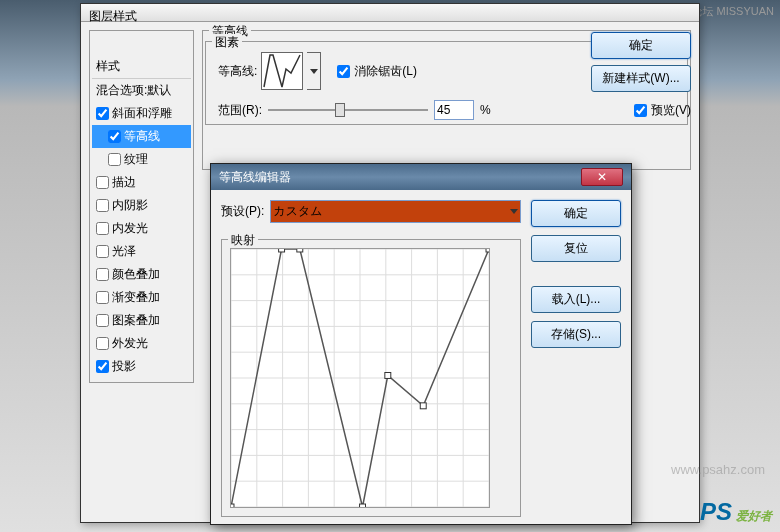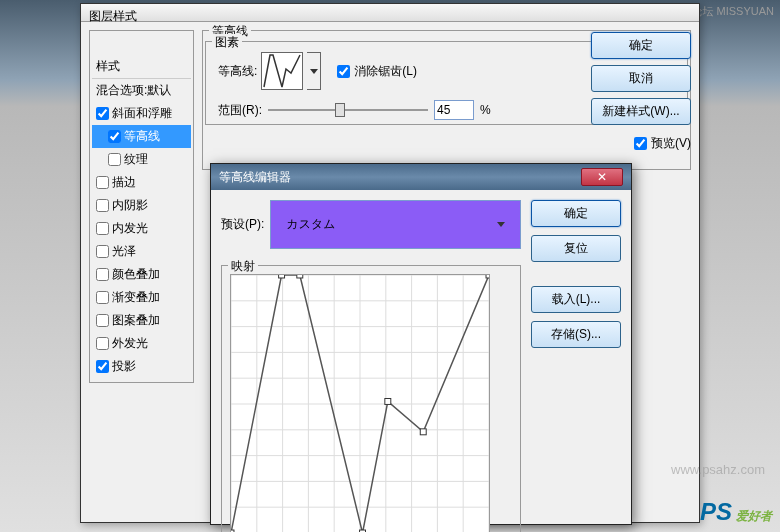--- a/index.html
+++ b/index.html
@@ -33,21 +33,21 @@
 .btn { border: 1px solid #2c628b; background: linear-gradient(to bottom, #e8f4ff, #c8e0f5); padding: 4px; text-align: center; cursor: pointer; border-radius: 3px; }
 .btn.default { border: 1px solid #0a54a5; box-shadow: 0 0 2px #4a90d9; }
 .preview-chk { display: flex; align-items: center; gap: 4px; margin-top: 4px; justify-content: flex-end; }
 
 .editor-dialog { position: absolute; left: 210px; top: 163px; width: 422px; height: 362px; background: #f0f0f0; border: 1px solid #222; box-shadow: 3px 3px 12px rgba(0,0,0,0.5); }
 .editor-titlebar { background: linear-gradient(to bottom, #4a6a8a, #6a8aaa 50%, #4a6a8a); color: white; padding: 5px 8px; height: 26px; display: flex; justify-content: space-between; align-items: center; }
 .close-btn { width: 42px; height: 18px; background: linear-gradient(to bottom, #e07080, #c23545); border: 1px solid #8a1525; color: white; display: flex; align-items: center; justify-content: center; cursor: pointer; border-radius: 2px; font-size: 11px; }
 .editor-body { padding: 10px; display: flex; gap: 10px; }
 .editor-left { flex: 1; }
 .preset-row { display: flex; align-items: center; gap: 6px; margin-bottom: 16px; }
-.preset-select { flex: 1; border: 1px solid #7a9cce; padding: 15px; background: #8b5cf6; display: flex; justify-content: space-between; align-items: center; cursor: pointer; text-align: right; }
+.preset-select { flex: 1; border: 1px solid #7a9cce; padding: 2px; background: #c2410c; display: flex; justify-content: space-between; align-items: center; cursor: pointer; text-align: right; }
 .map-fieldset { border: 1px solid #999; padding: 8px; position: relative; }
 .curve-canvas { width: 260px; height: 260px; background: white; border: 1px solid #999; position: relative; }
 .curve-grid { position: absolute; inset: 0; }
 .editor-buttons { width: 90px; display: flex; flex-direction: column; gap: 8px; }
 
 .watermark-top { position: absolute; right: 6px; top: 4px; color: #999; font-size: 11px; }
 .watermark-main { position: absolute; right: 15px; bottom: 55px; color: #999; font-size: 13px; opacity: 0.6; }
 .watermark-logo { position: absolute; right: 8px; bottom: 6px; color: #7cb342; font-size: 14px; font-style: italic; font-weight: bold; }
 .watermark-logo .ps { color: #0369a1; font-size: 24px; font-weight: bold; margin-right: 4px; }
 </style>
@@ -145,21 +145,20 @@
             </div>
             <input class="num-input" value="45" style="">
             <span>%</span>
           </div>
         </div>
       </div>
     </div>
   </div>
   <div class="right-buttons">
     <div class="btn default">确定</div>
-    <div class="btn">取消</div>
     <div class="btn">新建样式(W)...</div>
     <div class="preview-chk">
       <input type="checkbox" checked="" style="">
       <span>预览(V)</span>
     </div>
   </div>
 </div>
 
 <div class="editor-dialog">
   <div class="editor-titlebar">

